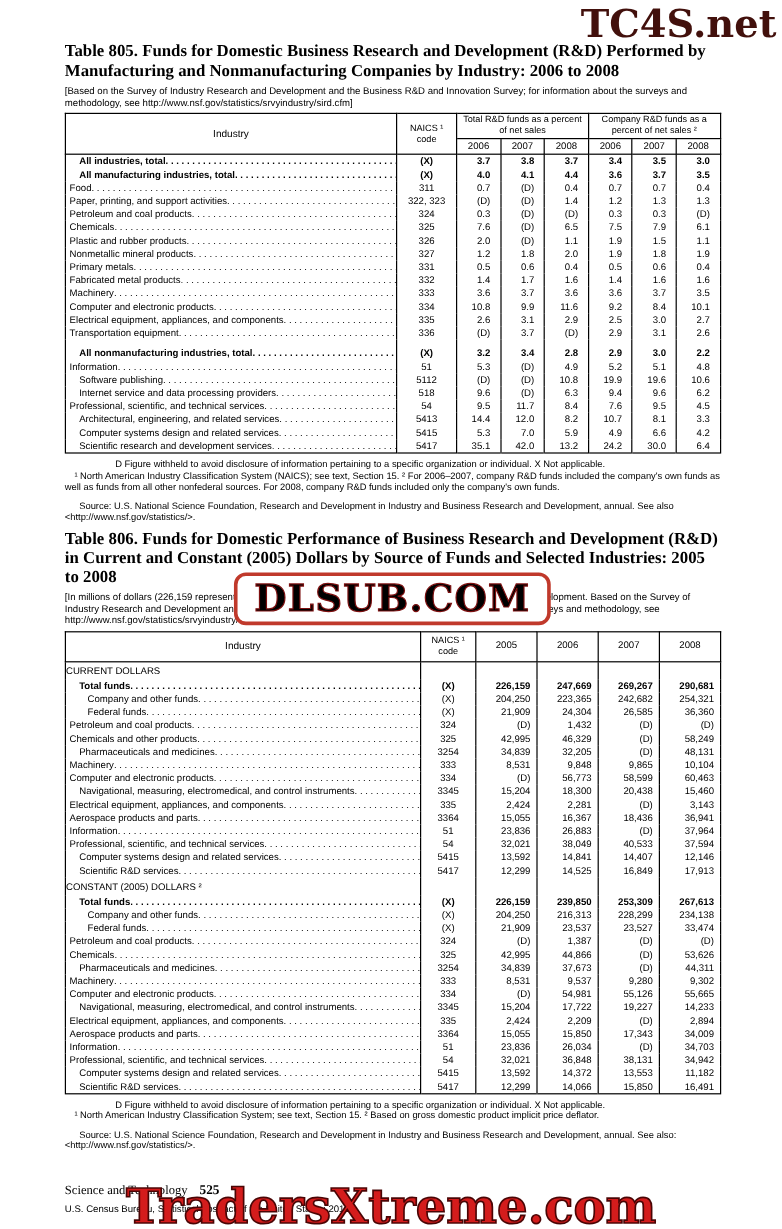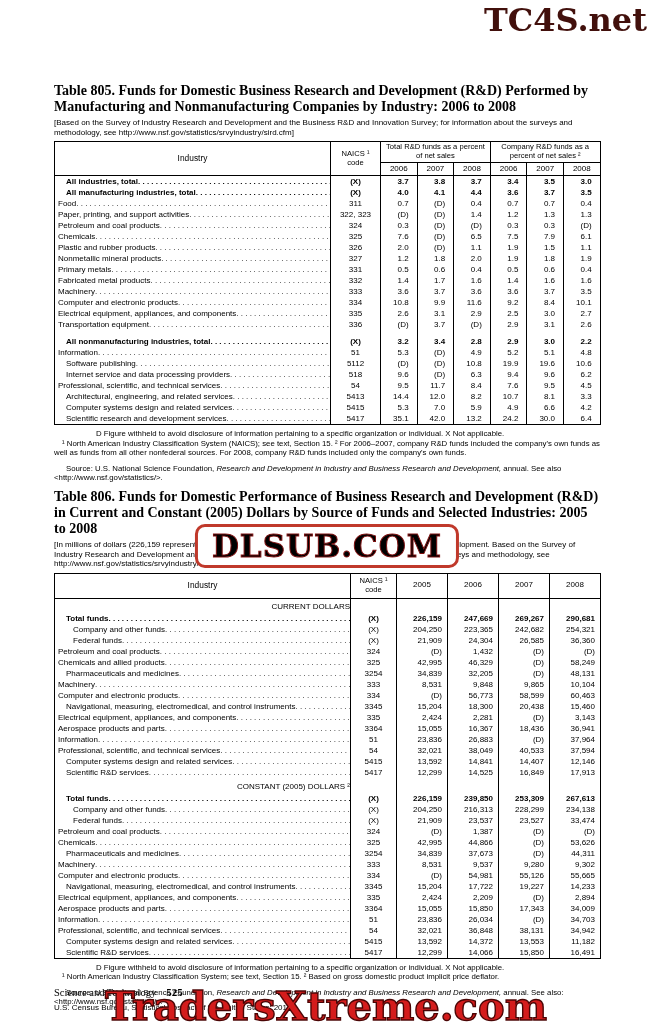--- a/index.html
+++ b/index.html
@@ -1,18 +1,18 @@
 <!DOCTYPE html>
 <html><head>
 <meta charset="utf-8">
 <style>
   html,body{margin:0;padding:0;background:#fff;}
   .page{position:relative;width:652px;height:1024px;background:#fff;overflow:hidden;
         font-family:"Liberation Sans",sans-serif;color:#000;}
-  .content{position:absolute;left:54px;top:36px;width:546px;margin-top:47px;}
+  .content{position:absolute;left:54px;top:36px;width:546px;}
   .title{font-family:"Liberation Serif",serif;font-weight:700;font-size:14px;line-height:16px;margin:0 0 3px 0;}
   .note{font-size:8px;line-height:9.5px;margin:0 0 4px 0;}
   .dtable{border:1px solid #000;border-collapse:collapse;width:100%;table-layout:fixed;margin:0 0 4px 0;}
   .dtable th{border:1px solid #000;font-weight:normal;padding:1px 4px;font-size:7.6px;line-height:8.8px;
              text-align:center;vertical-align:middle;}
   .dtable th.h-ind{font-size:8.4px;}
   .dtable th.h-year{font-size:8px;padding:2px 0;}
   .t806 th{padding:3px 4px;}
   .dtable td{border-left:1px solid #000;border-right:1px solid #000;padding:0;font-size:8px;line-height:11px;
              vertical-align:bottom;}
@@ -21,27 +21,27 @@
   .dots{flex:1;overflow:hidden;white-space:nowrap;}
   .dots::before{content:" . . . . . . . . . . . . . . . . . . . . . . . . . . . . . . . . . . . . . . . . . . . . . . . . . . . . . . . . . . . . . . . . . . . . . . . . . . . . . . . . . . . . . . . . . . . . . . . .";}
   .i0 .icw{padding-left:3px;}
   .i1 .icw{padding-left:11px;}
   .i2 .icw{padding-left:18px;}
   td.naics{text-align:center;}
   td.val{text-align:right;padding-right:8px;}
   .t806 td.val{padding-right:5px;}
   tr.b td{font-weight:bold;}
   tr.gap td{padding-top:6px;}
-  td.sec{text-align:right;padding:2.5px 0 1px 0;}
+  td.sec{text-align:left;padding:2.5px 0 1px 0;}
   .fblock{margin:0 0 7px 0;}
   .fnote{font-size:7.8px;line-height:9.2px;margin:0;}
   .fnote.lead{text-indent:42px;}
   .fnote.fn-ind{text-indent:8px;}
   .fsrc{font-size:7.8px;line-height:9.2px;margin:7px 0 0 0;text-indent:12px;}
-  .fsrc .it{font-style:italic;text-align:center;}
+  .fsrc .it{text-align:center;}
   .wm-top{position:absolute;top:0;right:5px;font-family:"DejaVu Serif",serif;font-weight:bold;
           font-size:32px;line-height:40px;color:#42100c;z-index:6;}
   .wm-mid-wrap{position:relative;}
   .wm-mid{position:absolute;left:50%;top:-16px;transform:translateX(-50%);
           font-family:"DejaVu Serif",serif;font-weight:bold;font-size:31px;line-height:38px;
           color:#000000;background:#fff;border:3px solid #c0392b;border-radius:10px;
           padding:0 14px;-webkit-text-stroke:1px #7d0f0f;letter-spacing:1px;z-index:5;white-space:nowrap;}
   .wm-bottom{position:absolute;bottom:-5px;left:50%;transform:translateX(-50%);
           font-family:"DejaVu Serif",serif;font-weight:bold;font-size:40px;line-height:46px;
           color:#d41c1c;-webkit-text-stroke:1.4px #4a0505;white-space:nowrap;z-index:6;}
@@ -503,21 +503,21 @@
             </td>
             <td class="naics">324</td>
             <td class="val">(D)</td>
             <td class="val">1,432</td>
             <td class="val">(D)</td>
             <td class="val">(D)</td>
           </tr>
           <tr class="">
             <td class="ind i0">
               <div class="icw">
-                <span class="lbl">Chemicals and allied products</span>
+                <span class="lbl">Chemicals and other products</span>
                 <span class="dots"></span>
               </div>
             </td>
             <td class="naics">325</td>
             <td class="val">42,995</td>
             <td class="val">46,329</td>
             <td class="val">(D)</td>
             <td class="val">58,249</td>
           </tr>
           <tr class="">

